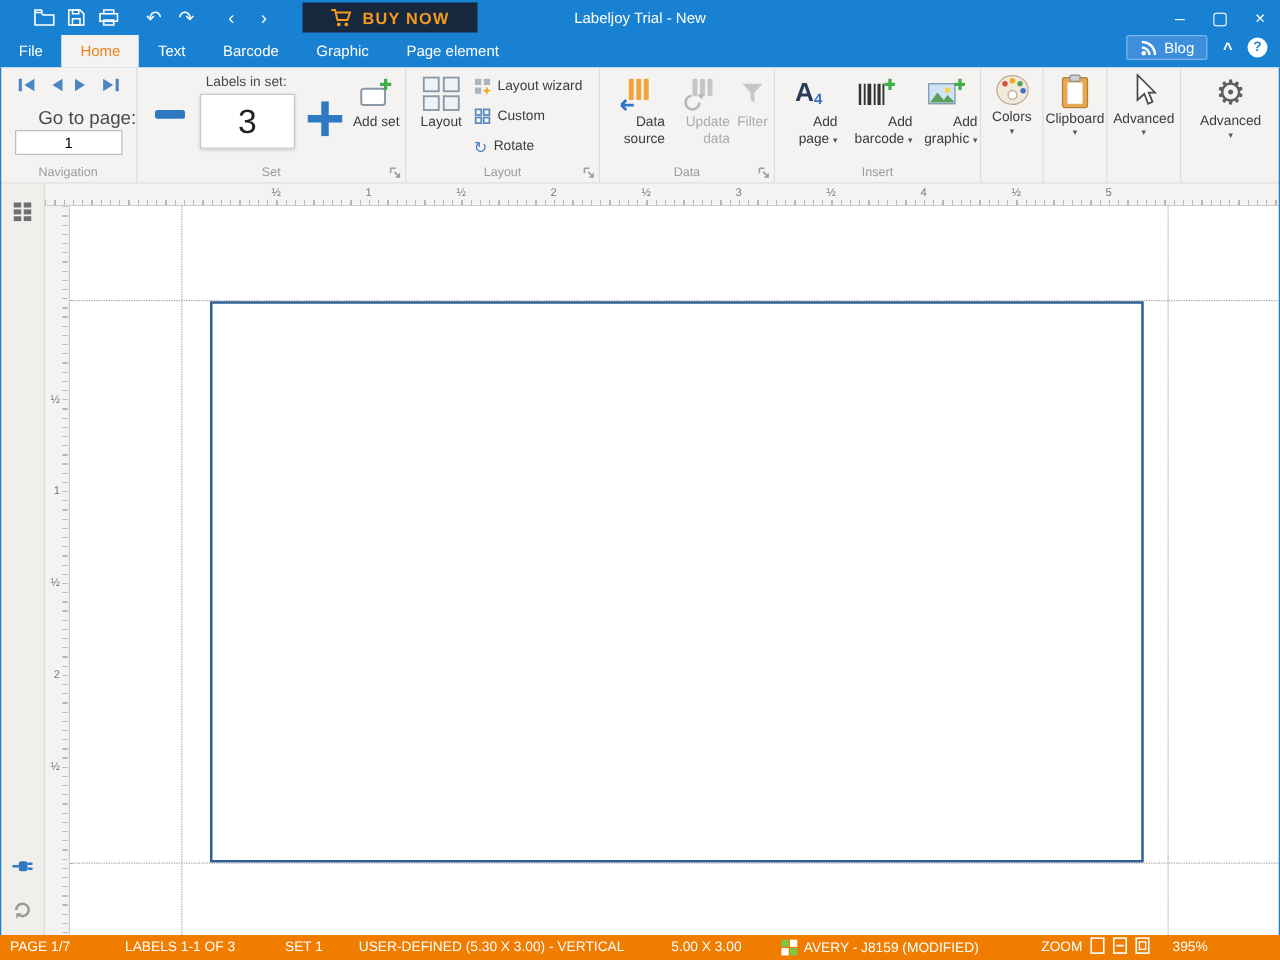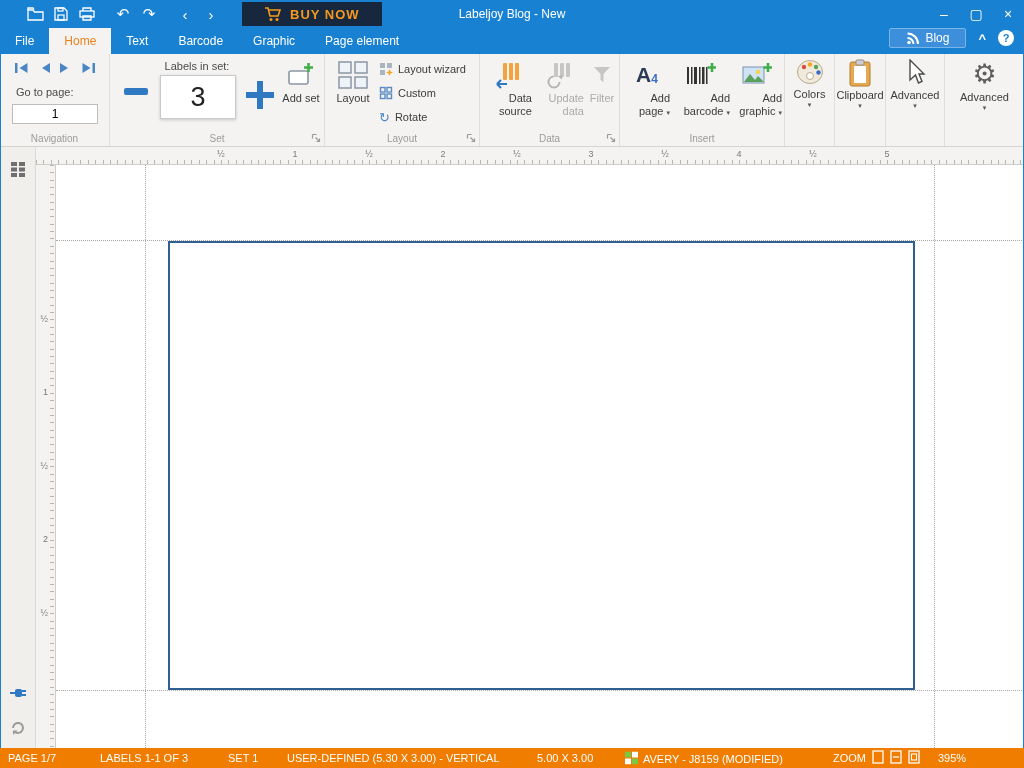--- a/index.html
+++ b/index.html
@@ -22,37 +22,37 @@
   .win-btn { width:32px; height:28px; display:flex; align-items:center; justify-content:center;
     font-size:14px; color:#fff; cursor:pointer; }
 
   
   .menubar { position:absolute; top:28px; left:0; width:1024px; height:26px;
     background:#1981d2; display:flex; align-items:flex-start; }
   .tab { padding:0 15px; line-height:26px; font-size:12px; color:#fff; cursor:pointer; }
   .tab.active { background:#f4f3f1; color:#e8821e; }
   .mb-right { margin-left:auto; display:flex; align-items:center; gap:12px; padding-right:10px; }
   .blog-btn { height:20px; background:#3d8fdb; border:1px solid #79b5e8; border-radius:2px;
-    display:flex; align-items:center; gap:6px; padding:0 16px; color:#fff; font-size:12px; cursor:pointer; }
+    display:flex; align-items:center; gap:6px; padding:0 10px; color:#fff; font-size:12px; cursor:pointer; }
   .mb-caret { color:#fff; font-weight:bold; font-size:13px; cursor:pointer; }
   .help-btn { width:16px; height:16px; border-radius:50%; background:#fff; color:#1981d2;
     font-size:11px; font-weight:bold; display:flex; align-items:center; justify-content:center; cursor:pointer; }
 
   
   .ribbon { position:absolute; top:54px; left:0; width:1024px; height:93px;
     background:#f4f3f1; border-bottom:1px solid #d6d4d1; }
   .rgroup { position:absolute; top:0; height:92px; border-right:1px solid #e0deda; }
   .rgroup.last { border-right:none; }
   .grp-label { position:absolute; bottom:2px; left:0; right:0; text-align:center;
     font-size:10px; color:#9b9b9b; }
   .launcher { position:absolute; right:3px; bottom:3px; cursor:pointer; }
 
   .nav-arrows { position:absolute; top:8px; left:0; right:0; display:flex; justify-content:center; gap:8px; }
   .nav-a { cursor:pointer; }
-  .nav-goto { position:absolute; top:32px; left:16px; right:0; text-align:left; font-size:11px; color:#4a4a4a; }
+  .nav-goto { position:absolute; top:32px; left:8px; right:0; text-align:right; font-size:15px; color:#4a4a4a; }
   .nav-input { position:absolute; top:50px; left:12px; width:86px; height:20px;
     border:1px solid #bdbdbd; background:#fff; text-align:center; font-size:12px;
     font-family:"Liberation Sans", sans-serif; }
 
   .set-label { position:absolute; top:6px; left:22px; width:130px; text-align:center;
     font-size:11px; color:#4a4a4a; }
   .minus-btn { position:absolute; left:14px; top:34px; width:26px; height:14px; cursor:pointer; }
   .minus-bar { width:24px; height:7px; background:#2f79c2; border-radius:2px; }
   .set-input { position:absolute; left:50px; top:21px; width:76px; height:44px;
     border:1px solid #c9c9c9; box-shadow:0 1px 3px rgba(0,0,0,.18); background:#fff;
@@ -142,21 +142,21 @@
       <div class="icon-btn glyph">›</div>
     </div>
     <div class="buynow">
       <svg width="18" height="16" viewBox="0 0 18 16">
           <path d="M1 2h3l2 8h8l2-6H5" fill="none" stroke="#f59a1d" stroke-width="1.6"></path>
           <circle cx="7" cy="13.5" r="1.5" fill="#f59a1d"></circle>
           <circle cx="13" cy="13.5" r="1.5" fill="#f59a1d"></circle>
         </svg>
       <span>BUY NOW</span>
     </div>
-    <div class="title">Labeljoy Blog - New</div>
+    <div class="title">Labeljoy Trial - New</div>
     <div class="win-controls">
       <div class="win-btn">–</div>
       <div class="win-btn">▢</div>
       <div class="win-btn">×</div>
     </div>
   </div>
 
   <div class="menubar">
     <div class="tab">File</div>
     <div class="tab active">Home</div>

